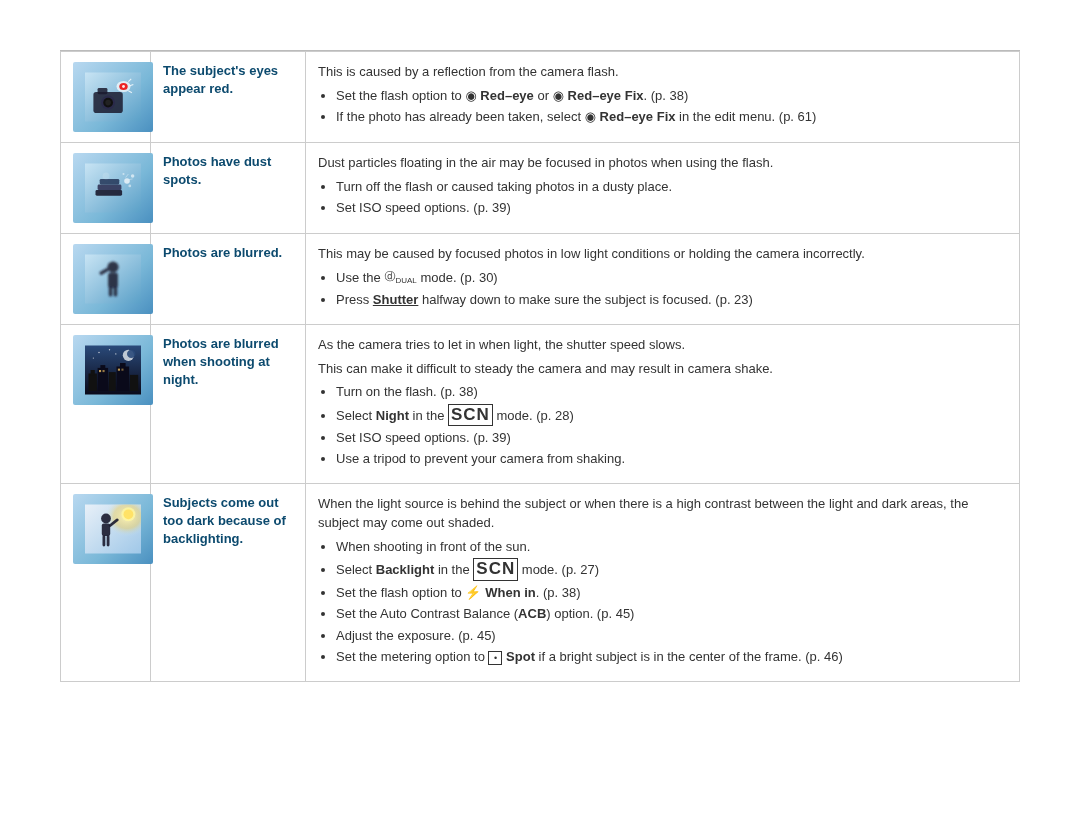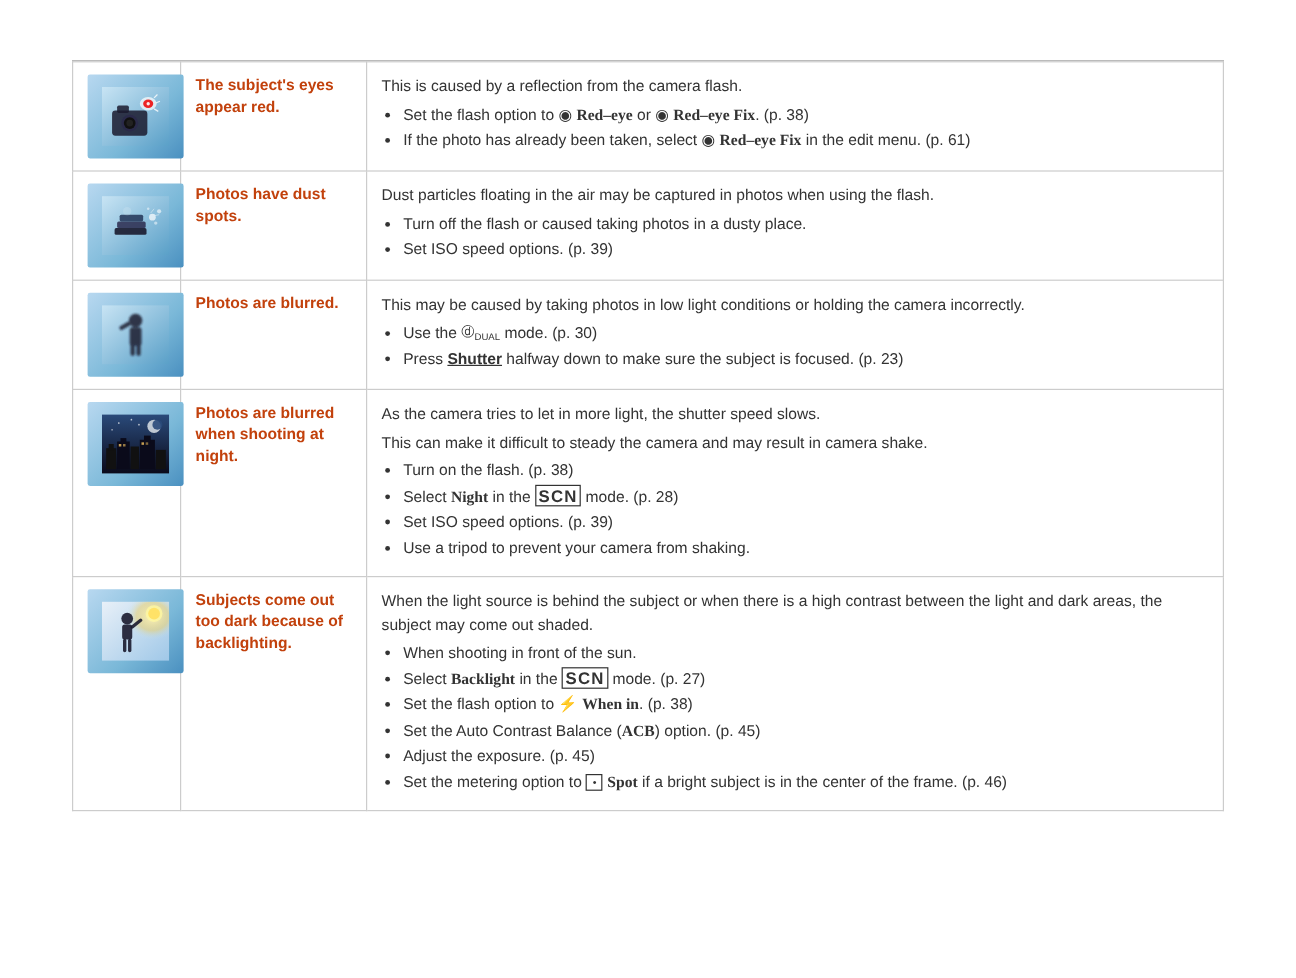--- a/index.html
+++ b/index.html
@@ -68,49 +68,49 @@
       align-items: center;
       justify-content: center;
       overflow: hidden;
       position: relative;
     }
     .img-placeholder svg {
       width: 56px;
       height: 56px;
     }
     .label-text {
-      color: #c2410c;
+      color: #0c4a6e;
       font-weight: bold;
       font-size: 13px;
       line-height: 1.4;
     }
     .desc-cell p {
       margin-bottom: 4px;
       line-height: 1.5;
     }
     .desc-cell ul {
       margin: 4px 0 4px 18px;
       list-style: disc;
     }
     .desc-cell ul li {
       margin-bottom: 2px;
       line-height: 1.5;
     }
-    .bold { font-weight: bold; font-family: Liberation Serif, serif; }
+    .bold { font-weight: bold; }
     .footer {
       text-align: center;
       margin-top: 18px;
       font-size: 13px;
       color: #555;
     }
     .footer span { margin-right: 6px; }
     
     .scn {
       font-family: Arial, sans-serif;
-      font-size: 14px;
+      font-size: 17px;
       font-weight: bold;
       letter-spacing: 1px;
       border: 1.5px solid #333;
       padding: 0 2px;
       display: inline-block;
       line-height: 1.2;
     }
     .dual-icon {
       font-size: 11px;
       font-weight: normal;
@@ -196,21 +196,21 @@
     <circle cx="55" cy="15" r="1.5" fill="#fff" opacity="0.5"></circle>
     <line x1="58" y1="20" x2="62" y2="15" stroke="#fff" stroke-width="1" opacity="0.5"></line>
     <line x1="63" y1="23" x2="68" y2="22" stroke="#fff" stroke-width="1" opacity="0.5"></line>
 
     <ellipse cx="30" cy="18" rx="5" ry="5" fill="#fff" opacity="0.15"></ellipse>
   </svg>
           </div>
         </td>
         <td class="label-cell"><span class="label-text">Photos have dust spots.</span></td>
         <td class="desc-cell">
-          <p>Dust particles floating in the air may be captured in photos when using the flash.</p>
+          <p>Dust particles floating in the air may be focused in photos when using the flash.</p>
           <ul>
             <li>Turn off the flash or caused taking photos in a dusty place.</li>
             <li>Set ISO speed options. (p. 39)</li>
           </ul>
         </td>
       </tr>
       <tr>
         <td class="img-cell">
           <div class="img-placeholder">
             <svg viewBox="0 0 80 70" xmlns="http://www.w3.org/2000/svg">
@@ -234,21 +234,21 @@
       <rect x="20" y="22" width="14" height="5" rx="2" fill="#1a1a2e" transform="rotate(-30 27 24)"></rect>
 
       <rect x="34" y="46" width="5" height="14" rx="2" fill="#1a1a2e"></rect>
       <rect x="41" y="46" width="5" height="14" rx="2" fill="#1a1a2e"></rect>
     </g>
   </svg>
           </div>
         </td>
         <td class="label-cell"><span class="label-text">Photos are blurred.</span></td>
         <td class="desc-cell">
-          <p>This may be caused by taking photos in low light conditions or holding the camera incorrectly.</p>
+          <p>This may be caused by focused photos in low light conditions or holding the camera incorrectly.</p>
           <ul>
             <li>Use the <span class="dual-icon">ⓓ<sub style="font-size:8px">DUAL</sub></span> mode. (p. 30)</li>
             <li>Press <span style="font-weight:bold;text-decoration:underline;text-align:center;">Shutter</span> halfway down to make sure the subject is focused. (p. 23)</li>
           </ul>
         </td>
       </tr>
       <tr>
         <td class="img-cell">
           <div class="img-placeholder">
             <svg viewBox="0 0 80 70" xmlns="http://www.w3.org/2000/svg">
@@ -279,21 +279,21 @@
 
     <rect x="20" y="35" width="3" height="3" fill="#f0c060" opacity="0.8"></rect>
     <rect x="25" y="35" width="3" height="3" fill="#f0c060" opacity="0.6"></rect>
     <rect x="47" y="33" width="3" height="3" fill="#f0c060" opacity="0.8"></rect>
     <rect x="52" y="33" width="3" height="3" fill="#f0c060" opacity="0.5"></rect>
   </svg>
           </div>
         </td>
         <td class="label-cell"><span class="label-text">Photos are blurred when shooting at night.</span></td>
         <td class="desc-cell">
-          <p>As the camera tries to let in more light, the shutter speed slows.</p>
+          <p>As the camera tries to let in when light, the shutter speed slows.</p>
           <p>This can make it difficult to steady the camera and may result in camera shake.</p>
           <ul>
             <li>Turn on the flash. (p. 38)</li>
             <li>Select <span class="bold">Night</span> in the <span class="scn">SCN</span> mode. (p. 28)</li>
             <li>Set ISO speed options. (p. 39)</li>
             <li>Use a tripod to prevent your camera from shaking.</li>
           </ul>
         </td>
       </tr>
       <tr>

